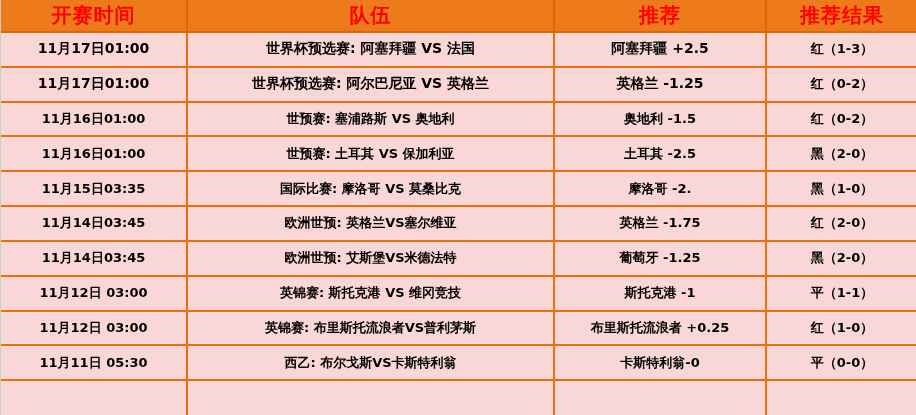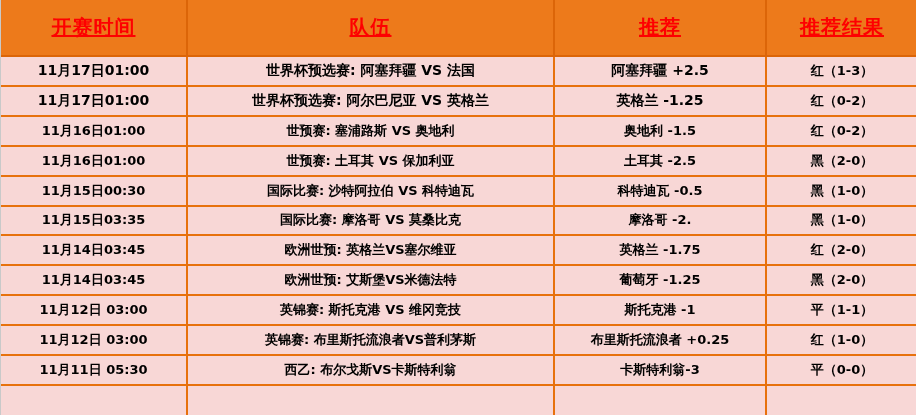--- a/index.html
+++ b/index.html
@@ -25,23 +25,22 @@
   col.c-teams{width:367px;}
   col.c-rec{width:212px;}
   col.c-res{width:151px;}
   th{
     background:var(--header-bg);
     color:var(--header-text);
     font-size:20px;font-weight:bold;
     height:31px;
     border:2px solid var(--header-grid);
     border-top:none;
-    padding:12px;
+    padding:0;
     letter-spacing:1px;
-    text-decoration:underline;
   }
   th:first-child{border-left:none;}
   th:last-child{border-right:none;}
   td{
     background:var(--row-bg);
     color:var(--body-text);
     font-size:13px;font-weight:bold;
     text-align:center;vertical-align:middle;
     border:2px solid var(--grid);
     padding:0 2px;
@@ -93,26 +92,20 @@
           <td class="col-recommendation">奥地利 -1.5</td>
           <td class="col-result">红（0-2）</td>
         </tr>
         <tr>
           <td class="col-time">11月16日01:00</td>
           <td class="col-teams">世预赛: 土耳其 VS 保加利亚</td>
           <td class="col-recommendation">土耳其 -2.5</td>
           <td class="col-result">黑（2-0）</td>
         </tr>
         <tr>
-          <td class="col-time">11月15日00:30</td>
-          <td class="col-teams">国际比赛: 沙特阿拉伯 VS 科特迪瓦</td>
-          <td class="col-recommendation">科特迪瓦 -0.5</td>
-          <td class="col-result">黑（1-0）</td>
-        </tr>
-        <tr>
           <td class="col-time">11月15日03:35</td>
           <td class="col-teams">国际比赛: 摩洛哥 VS 莫桑比克</td>
           <td class="col-recommendation">摩洛哥 -2.</td>
           <td class="col-result">黑（1-0）</td>
         </tr>
         <tr>
           <td class="col-time">11月14日03:45</td>
           <td class="col-teams">欧洲世预: 英格兰VS塞尔维亚</td>
           <td class="col-recommendation">英格兰 -1.75</td>
           <td class="col-result">红（2-0）</td>
@@ -131,21 +124,21 @@
         </tr>
         <tr>
           <td class="col-time">11月12日 03:00</td>
           <td class="col-teams">英锦赛: 布里斯托流浪者VS普利茅斯</td>
           <td class="col-recommendation">布里斯托流浪者 +0.25</td>
           <td class="col-result">红（1-0）</td>
         </tr>
         <tr>
           <td class="col-time">11月11日 05:30</td>
           <td class="col-teams">西乙: 布尔戈斯VS卡斯特利翁</td>
-          <td class="col-recommendation">卡斯特利翁-3</td>
+          <td class="col-recommendation">卡斯特利翁-0</td>
           <td class="col-result">平（0-0）</td>
         </tr>
         <tr>
           <td class="col-time"></td>
           <td class="col-teams"></td>
           <td class="col-recommendation"></td>
           <td class="col-result"></td>
         </tr>
       </tbody>
   </table>

